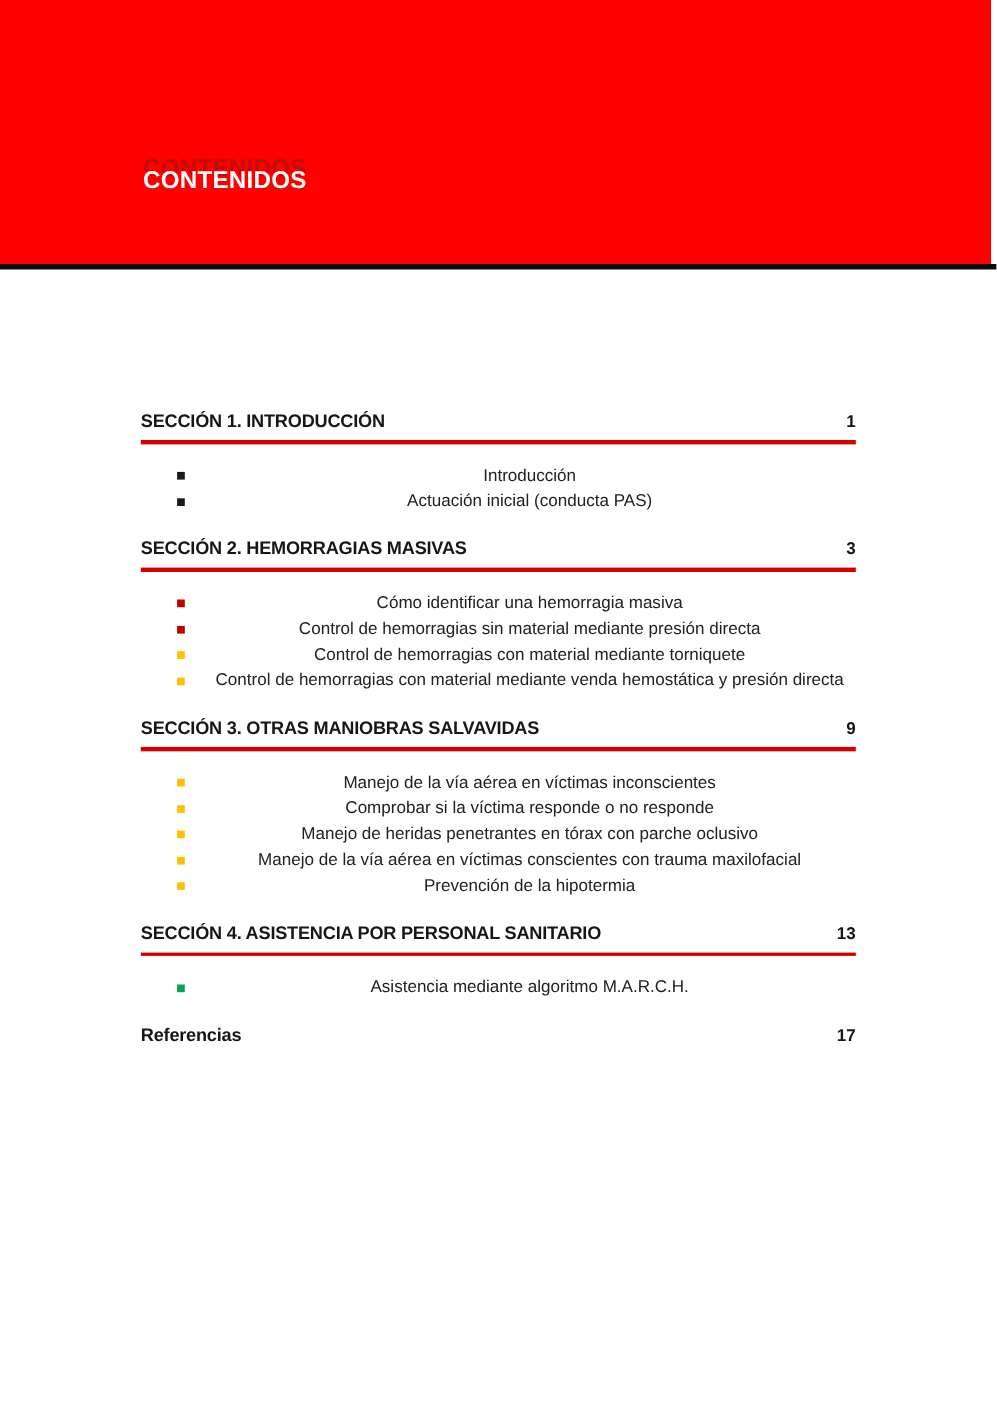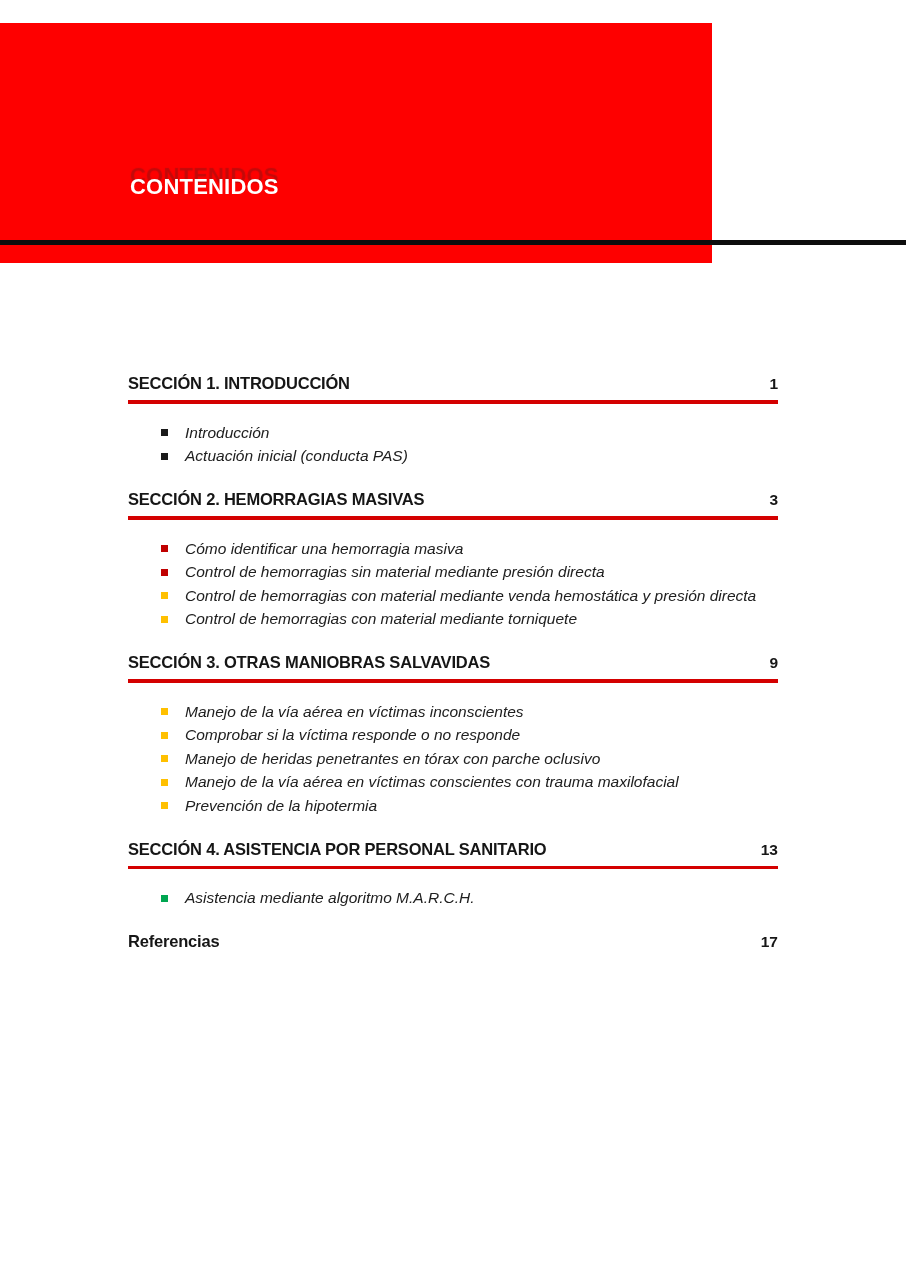--- a/index.html
+++ b/index.html
@@ -10,38 +10,38 @@
   *{margin:0;padding:0;box-sizing:border-box;}
   html,body{background:#ffffff;}
   body{
     position:relative;
     width:906px;height:1280px;
     font-family:"Liberation Sans","DejaVu Sans",sans-serif;
     overflow:hidden;
   }
   .banner{
     position:absolute;top:0;left:0;
-    width:712px;height:240px;
+    width:901px;height:240px;
     background:var(--banner-red);
-    margin-top:23px;
   }
   .banner h1{
     position:absolute;left:130px;top:151px;
     font-size:22px;font-weight:700;color:#ffffff;
     letter-spacing:0.2px;
     text-shadow:0 -11px 1px rgba(160,16,16,0.65);
   }
   .divider{
     position:absolute;top:240px;left:0;
     width:906px;height:5px;
     background:var(--divider-black);
   }
   main{
     position:absolute;top:373px;left:128px;
     width:650px;
+    text-align:center;
   }
   .section{margin:0;}
   .sec-head{
     display:flex;justify-content:space-between;align-items:baseline;
     font-size:16.5px;font-weight:700;line-height:20px;
     color:#161616;letter-spacing:-0.2px;
   }
   .sec-page{font-size:15.5px;font-weight:700;color:#161616;letter-spacing:0;}
   .rule{
     height:3.5px;background:var(--rule-red);
@@ -51,21 +51,20 @@
   ul.items{
     list-style:none;
     margin:19px 0 23px 0;padding:0;
   }
   ul.items li{
     position:relative;
     padding-left:57px;
     font-size:15.5px;line-height:20px;
     margin-bottom:3.5px;
     color:#202020;
-    font-style:italic;
   }
   .bullet{
     position:absolute;left:33px;top:6.5px;
     width:7px;height:7px;
     display:inline-block;
   }
 </style>
 </head>
 <body>
 
@@ -107,26 +106,26 @@
     <span>Cómo identificar una hemorragia masiva</span>
   </li>
 
   <li>
     <span class="bullet" style="background: rgb(192, 0, 0);"></span>
     <span>Control de hemorragias sin material mediante presión directa</span>
   </li>
 
   <li>
     <span class="bullet" style="background: rgb(255, 192, 0);"></span>
-    <span>Control de hemorragias con material mediante venda hemostática y presión directa</span>
+    <span>Control de hemorragias con material mediante torniquete</span>
   </li>
 
   <li>
     <span class="bullet" style="background: rgb(255, 192, 0);"></span>
-    <span>Control de hemorragias con material mediante torniquete</span>
+    <span>Control de hemorragias con material mediante venda hemostática y presión directa</span>
   </li>
 </ul>
   </section>
 
   <section class="section">
     <div class="sec-head">
       <span class="sec-title">SECCIÓN 3. OTRAS MANIOBRAS SALVAVIDAS</span>
       <span class="sec-page">9</span>
     </div>
     <div class="rule"></div>

